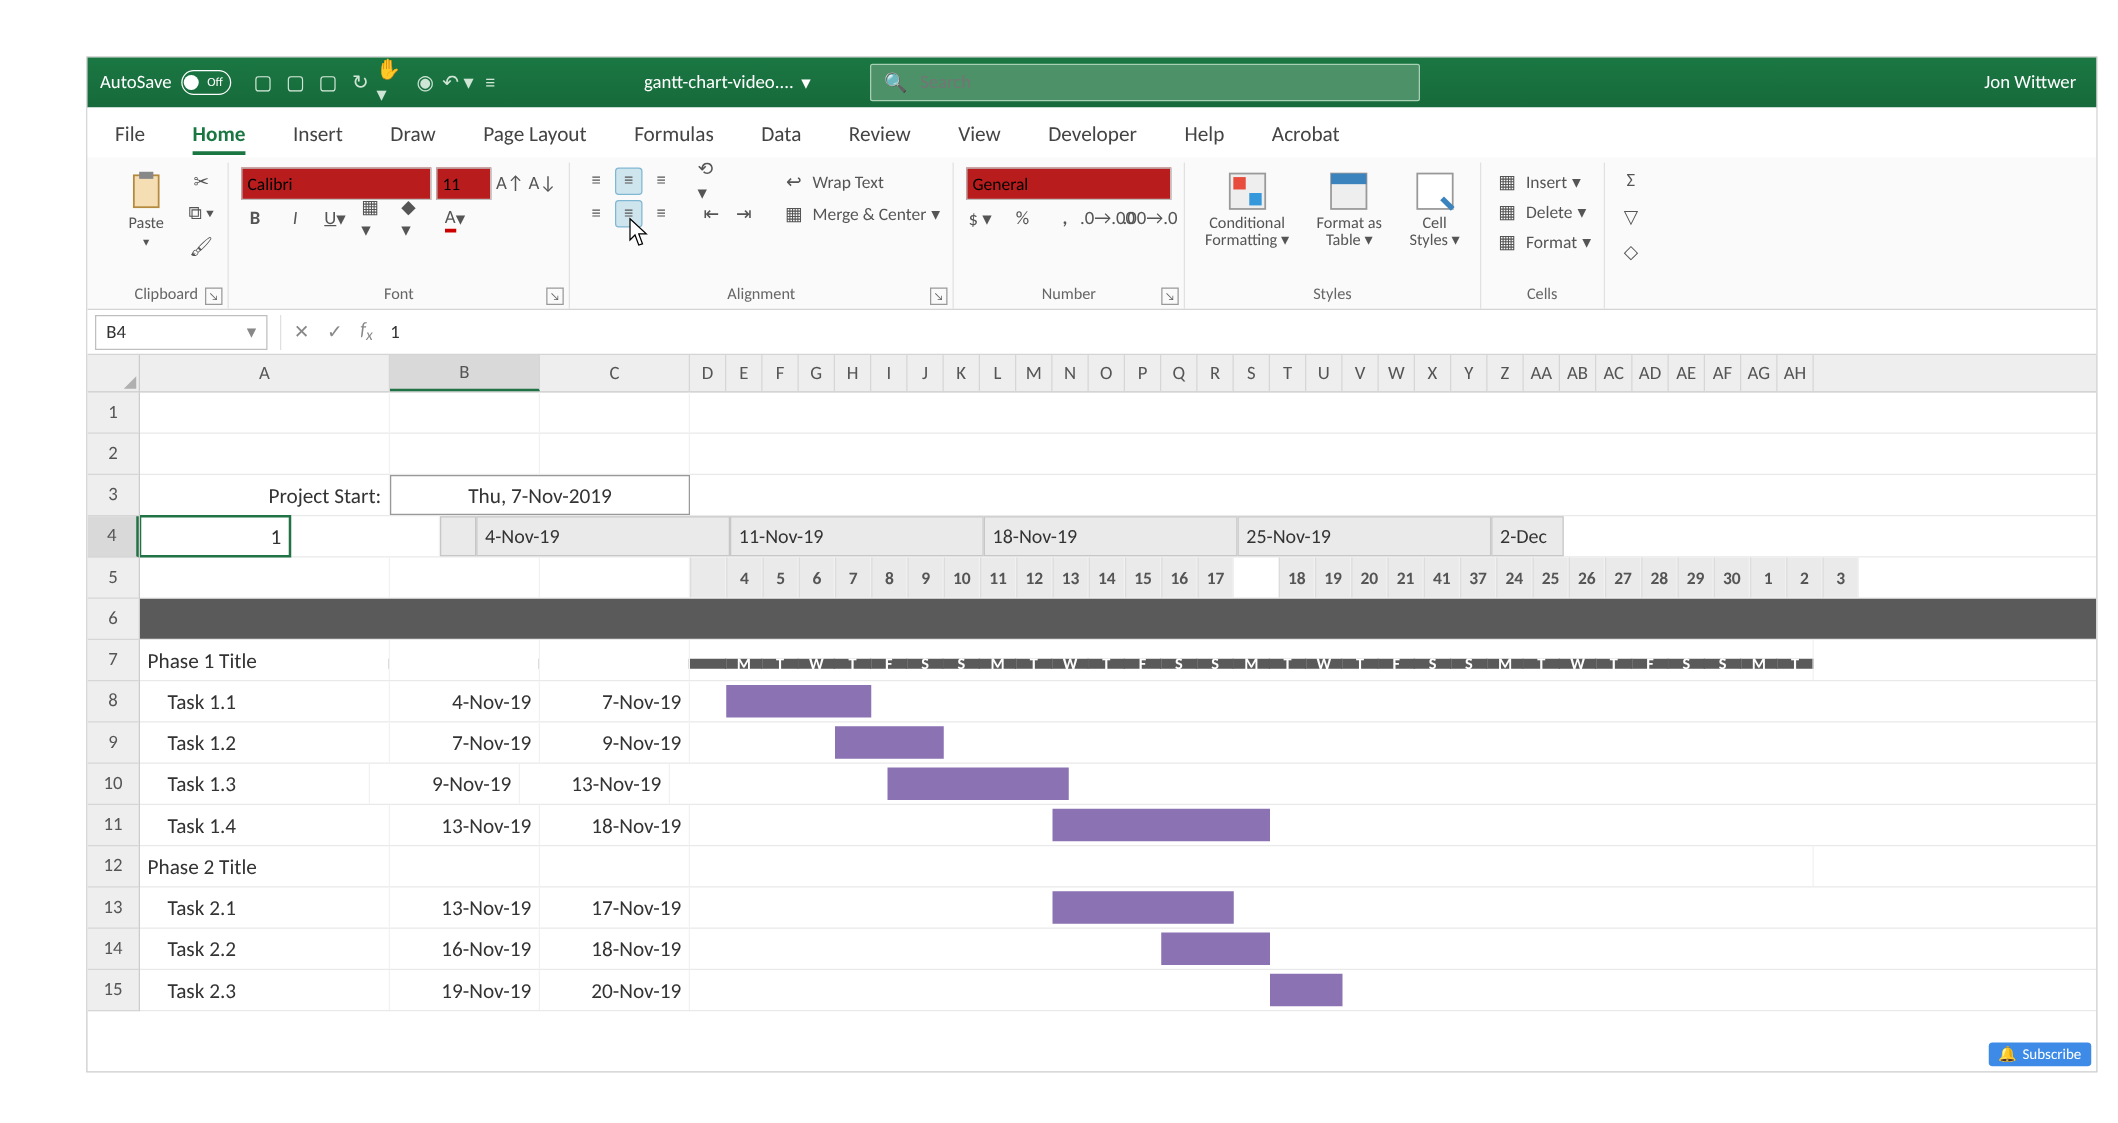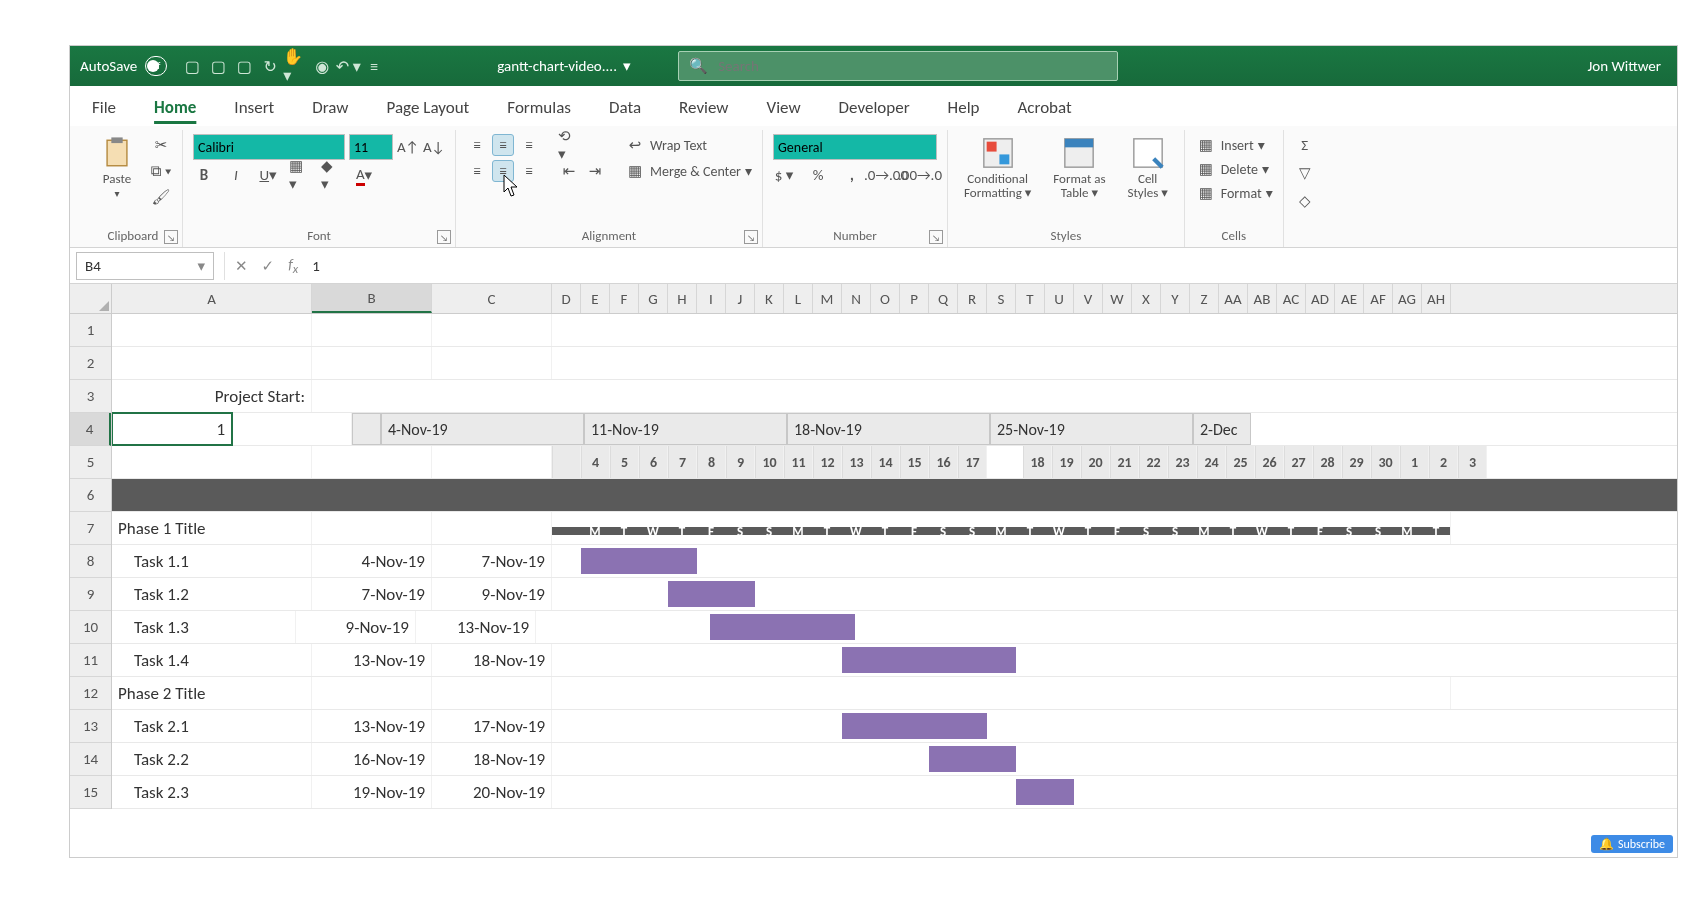--- a/index.html
+++ b/index.html
@@ -1,21 +1,21 @@
 <!DOCTYPE html>
 <html><head>
 <meta charset="utf-8">
 <style>
 * { margin:0; padding:0; box-sizing:border-box; font-family:"Segoe UI","Calibri",sans-serif; }
 body { background:#fff; width:1694px; height:898px; position:relative; overflow:hidden; color:#333; }
 .excel { position:absolute; left:69px; top:45px; right:16px; bottom:40px; background:#fff; border:1px solid #ccc; }
 
 .titlebar { background:#1a6e3d; background:linear-gradient(#1a7742,#176a3b); height:40px; display:flex; align-items:center; color:#fff; font-size:15px; padding:0 10px; }
 .titlebar .autosave { display:flex; align-items:center; gap:8px; margin-right:12px; }
-.switch { width:22px; height:20px; border:1.5px solid #fff; border-radius:12px; display:flex; align-items:center; padding:1px; justify-content:flex-start; font-size:10px; position:relative; }
+.switch { width:40px; height:20px; border:1.5px solid #fff; border-radius:12px; display:flex; align-items:center; padding:1px; justify-content:flex-start; font-size:10px; position:relative; }
 .switch .dot { width:12px; height:12px; background:#fff; border-radius:50%; }
 .switch .lbl { position:absolute; right:6px; top:2px; font-size:10px; }
 .qbtn { width:26px; height:26px; display:flex; align-items:center; justify-content:center; color:#cfe6d6; font-size:16px; }
 .titlebar .doc { flex:0 0 auto; margin:0 18px 0 110px; display:flex; align-items:center; gap:6px; }
 .titlebar .search { background:#4c9168; border:1px solid #a7d0b4; height:30px; flex:0 0 440px; margin-left:30px; border-radius:2px; display:flex; align-items:center; padding:0 10px; gap:10px; color:#d8efdf; }
 .titlebar .search input { background:transparent; border:0; color:#fff; font-size:15px; outline:none; width:100%; }
 .titlebar .user { margin-left:auto; margin-right:6px; }
 
 .ribbon-tabs { background:#fff; height:40px; display:flex; align-items:flex-end; padding:0 22px; gap:38px; border-bottom:0; font-size:17px; color:#444; }
 .ribbon-tabs .tab { padding:6px 0 8px; cursor:pointer; }
@@ -24,21 +24,21 @@
 .ribbon { background:#fafafa; height:122px; display:flex; border-bottom:1px solid #d4d4d4; padding:4px 14px 0; font-size:14px; color:#555; }
 .group { display:flex; flex-direction:column; justify-content:space-between; padding:4px 10px 2px; border-right:1px solid #e1e1e1; position:relative; }
 .group:last-child { border-right:0; }
 .group-label { text-align:center; font-size:13px; color:#666; padding-bottom:2px; }
 .group-body { display:flex; gap:10px; align-items:flex-start; }
 .bigbtn { display:flex; flex-direction:column; align-items:center; justify-content:flex-start; font-size:13px; padding:2px 6px; gap:2px; line-height:1.1; }
 .bigbtn svg, .bigbtn .ic { width:34px; height:34px; }
 .mini { width:22px; height:22px; display:inline-flex; align-items:center; justify-content:center; font-size:15px; color:#555; }
 .col { display:flex; flex-direction:column; gap:4px; }
 .row { display:flex; gap:4px; align-items:center; }
-select,.combo { border:1px solid #bfbfbf; background:#14b8a6; height:26px; font-size:14px; padding:0 4px; }
+select,.combo { border:1px solid #bfbfbf; background:#b91c1c; height:26px; font-size:14px; padding:0 4px; }
 .dlg-launcher { position:absolute; right:4px; bottom:3px; width:14px; height:14px; border:1px solid #999; font-size:9px; display:flex; align-items:center; justify-content:center; color:#666; }
 .checkbtn { border:1px solid transparent; padding:2px 2px; }
 .checkbtn.hover { background:#cfe5ee; border-color:#7fb6d2; border-radius:3px; }
 
 .fbar { height:36px; display:flex; align-items:center; border-bottom:1px solid #d4d4d4; background:#fff; font-size:15px; }
 .namebox { width:138px; height:28px; border:1px solid #bfbfbf; margin-left:6px; padding:0 8px; display:flex; align-items:center; justify-content:space-between; }
 .fbar .sep { height:28px; width:1px; background:#e0e0e0; margin:0 10px; }
 .fx { display:flex; gap:14px; align-items:center; color:#888; }
 .fval { margin-left:14px; }
 
@@ -336,20 +336,21 @@
             <div class="cell " style="width: 120px;"></div>
             <div class="cell " style="width: 120px;"></div>
           </div>
           <div class="cellrow ">
             <div class="cell " style="width: 200px;"></div>
             <div class="cell " style="width: 120px;"></div>
             <div class="cell " style="width: 120px;"></div>
           </div>
           <div class="cellrow ">
             <div class="cell " style="width: 200px; justify-content: flex-end;">Project Start:</div>
+            <div class="cell " style="width: 240px; border: 1px solid rgb(153, 153, 153); justify-content: center; background: rgb(255, 255, 255);">Thu, 7-Nov-2019</div>
           </div>
           <div class="cellrow ">
             <div class="cell selcell" style="width: 120px; justify-content: flex-end; background: rgb(255, 255, 255);">1</div>
             <div class="cell " style="width: 120px;"></div>
             <div class="cell hdrweek" style="width: 29px; border-left: 1px solid rgb(199, 199, 199);"></div>
             <div class="cell hdrweek" style="width: 203px;">4-Nov-19</div>
             <div class="cell hdrweek" style="width: 203px;">11-Nov-19</div>
             <div class="cell hdrweek" style="width: 203px;">18-Nov-19</div>
             <div class="cell hdrweek" style="width: 203px;">25-Nov-19</div>
             <div class="cell hdrweek" style="width: 58px;">2-Dec</div>
@@ -370,22 +371,22 @@
             <div class="cell daynum" style="width: 29px;">12</div>
             <div class="cell daynum" style="width: 29px;">13</div>
             <div class="cell daynum" style="width: 29px;">14</div>
             <div class="cell daynum" style="width: 29px;">15</div>
             <div class="cell daynum" style="width: 29px;">16</div>
             <div class="cell daynum" style="width: 29px;">17</div>
             <div class="cell daynum" style="width: 29px; margin-left: 36px;">18</div>
             <div class="cell daynum" style="width: 29px;">19</div>
             <div class="cell daynum" style="width: 29px;">20</div>
             <div class="cell daynum" style="width: 29px;">21</div>
-            <div class="cell daynum" style="width: 29px;">22</div>
-            <div class="cell daynum" style="width: 29px;">23</div>
+            <div class="cell daynum" style="width: 29px;">41</div>
+            <div class="cell daynum" style="width: 29px;">37</div>
             <div class="cell daynum" style="width: 29px;">24</div>
             <div class="cell daynum" style="width: 29px;">25</div>
             <div class="cell daynum" style="width: 29px;">26</div>
             <div class="cell daynum" style="width: 29px;">27</div>
             <div class="cell daynum" style="width: 29px;">28</div>
             <div class="cell daynum" style="width: 29px;">29</div>
             <div class="cell daynum" style="width: 29px;">30</div>
             <div class="cell daynum" style="width: 29px;">1</div>
             <div class="cell daynum" style="width: 29px;">2</div>
             <div class="cell daynum" style="width: 29px;">3</div>

